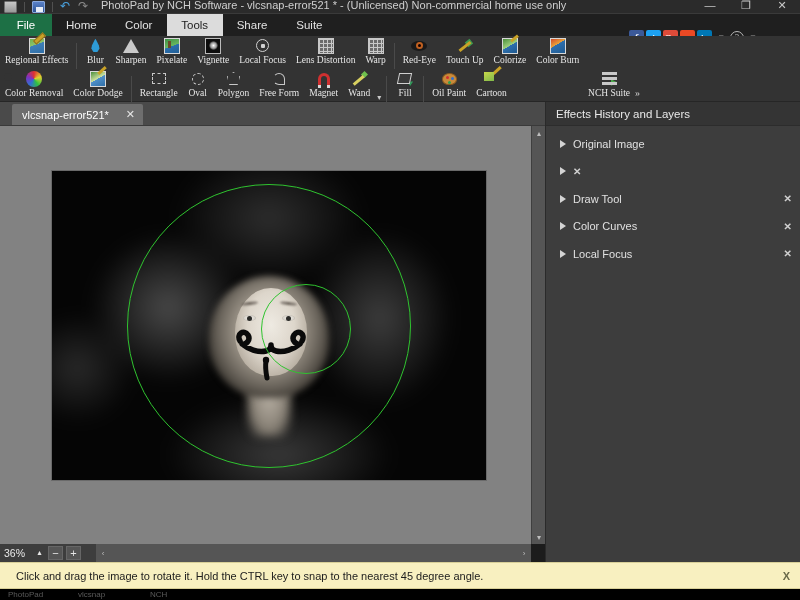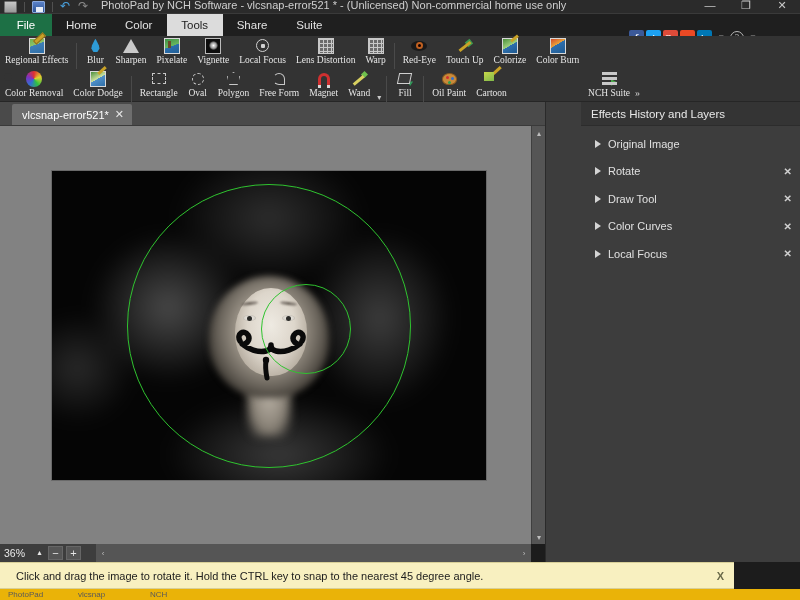--- a/index.html
+++ b/index.html
@@ -156,21 +156,21 @@
   .chev-more { color:#c9c9c9; font-size:10px; padding-right:4px; align-self:flex-end; padding-bottom:4px; }
 
   
   .docstrip {
     position:absolute; left:0; top:102px; width:545px; height:24px;
     background:#4a4a4a; border-bottom:1px solid #3a3a3a;
     display:flex; align-items:flex-end;
   }
   .doctab {
     margin-left:12px; height:21px; background:#6e6e6e;
-    display:flex; align-items:center; gap:6px; padding:0 8px 0 10px;
+    display:flex; align-items:center; gap:17px; padding:0 8px 0 10px;
     font-size:11px; color:#ffffff; border-radius:2px 2px 0 0;
   }
   .doctab .xx { color:#e6e6e6; font-size:11px; }
 
   
   .workspace {
     position:absolute; left:0; top:126px; width:531px; height:418px;
     background:#828282; overflow:hidden;
   }
   .canvas-wrap {
@@ -247,51 +247,51 @@
   .zbtn {
     width:15px;height:14px; background:#555; color:#e8e8e8; font-size:11px;
     display:flex; align-items:center; justify-content:center; line-height:10px;
     border:1px solid #666;
   }
   .zbtn.tiny { background:transparent; border:none; font-size:8px; width:11px; }
 
   
   .rpanel {
     position:absolute; left:545px; top:102px; width:255px; height:460px;
-    background:#3d3d3d; border-left:1px solid #2a2a2a;padding-left:35px;
+    background:#3d3d3d; border-left:1px solid #2a2a2a;
   }
   .rpanel-head {
     height:24px; background:#343434; display:flex; align-items:center;
     padding-left:10px; font-size:11.5px; color:#e8e8e8;
     border-bottom:1px solid #2c2c2c;
   }
   .layer-row {
     height:19.5px; display:flex; align-items:center; padding:0 8px 0 14px;
     font-size:11px; color:#e0e0e0;margin-top:8px;
   }
   .layer-row .tri {
     width:0;height:0;border-top:4px solid transparent;border-bottom:4px solid transparent;
     border-left:6px solid #d4d4d4; margin-right:7px;
   }
   .layer-row .nm { flex:1; }
   .layer-row .del { color:#d0d0d0; font-size:10px; font-weight:bold; }
 
   
   .notify {
-    position:absolute; left:0; top:562px; width:734px; height:27px;
+    position:absolute; left:0; top:562px; width:800px; height:27px;
     background:#f8f0c0; border-top:1px solid #d8cf98; border-bottom:1px solid #d8cf98;
     display:flex; align-items:center;
   }
   .notify .msg { flex:1; font-size:11px; color:#1c1c1c; padding-left:16px; }
   .notify .close { color:#6a6a4a; font-size:11px; padding-right:10px; font-weight:bold; }
 
   
   .taskbar {
     position:absolute; left:0; top:589px; width:800px; height:11px;
-    background:#eab308; overflow:hidden;
+    background:#000000; overflow:hidden;
   }
   .tb-item {
     position:absolute; top:1px; font-size:8px; color:#5a5a5a; white-space:nowrap;
     filter: blur(0.7px);
   }
 </style>
 </head>
 <body>
 
 <div id="app">
@@ -550,21 +550,20 @@
   <div class="rpanel">
     <div class="rpanel-head">Effects History and Layers</div>
 
     <div class="layer-row">
       <span class="tri"></span>
       <span class="nm">Original Image</span>
       <span class="del"></span>
     </div>
     <div class="layer-row">
       <span class="tri"></span>
-      <span class="nm">Rotate</span>
       <span class="del">✕</span>
     </div>
     <div class="layer-row">
       <span class="tri"></span>
       <span class="nm">Draw Tool</span>
       <span class="del">✕</span>
     </div>
     <div class="layer-row">
       <span class="tri"></span>
       <span class="nm">Color Curves</span>

